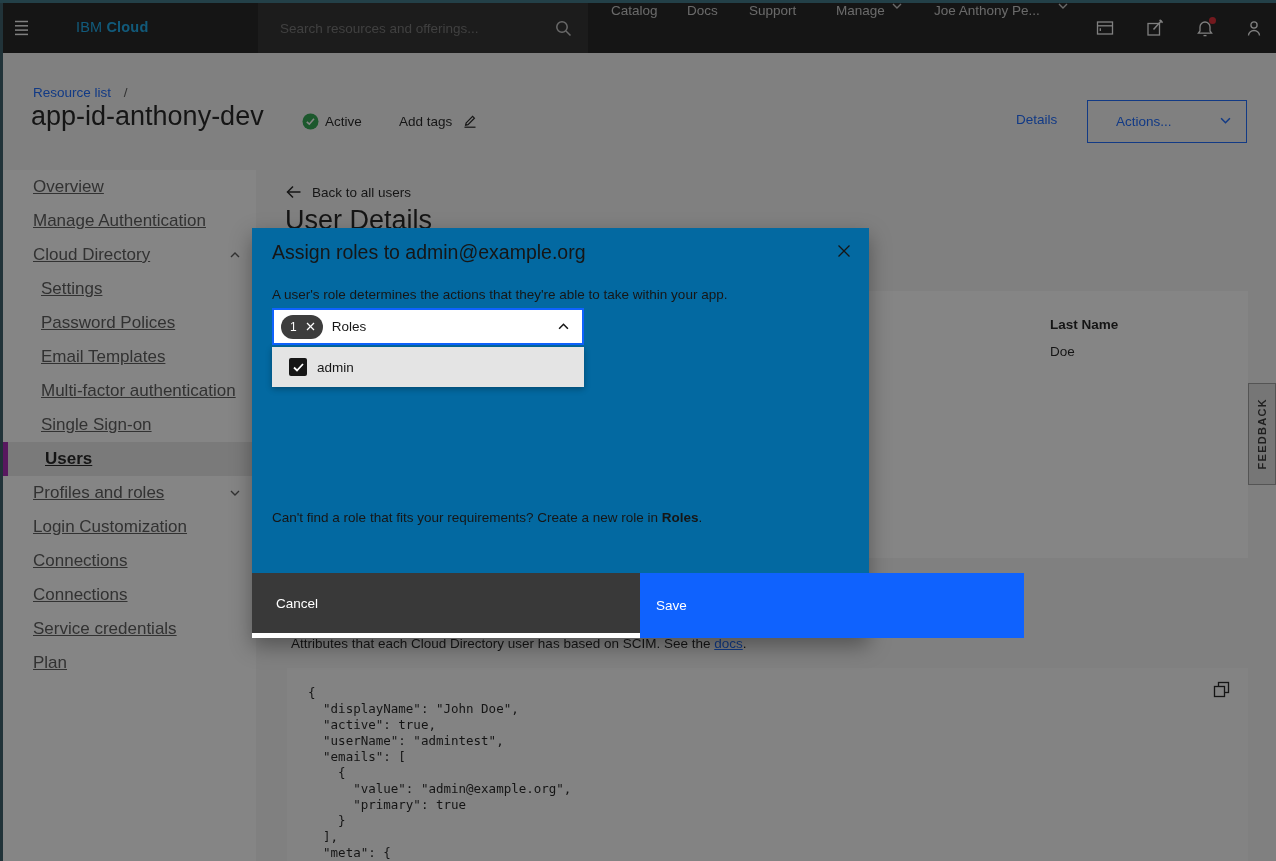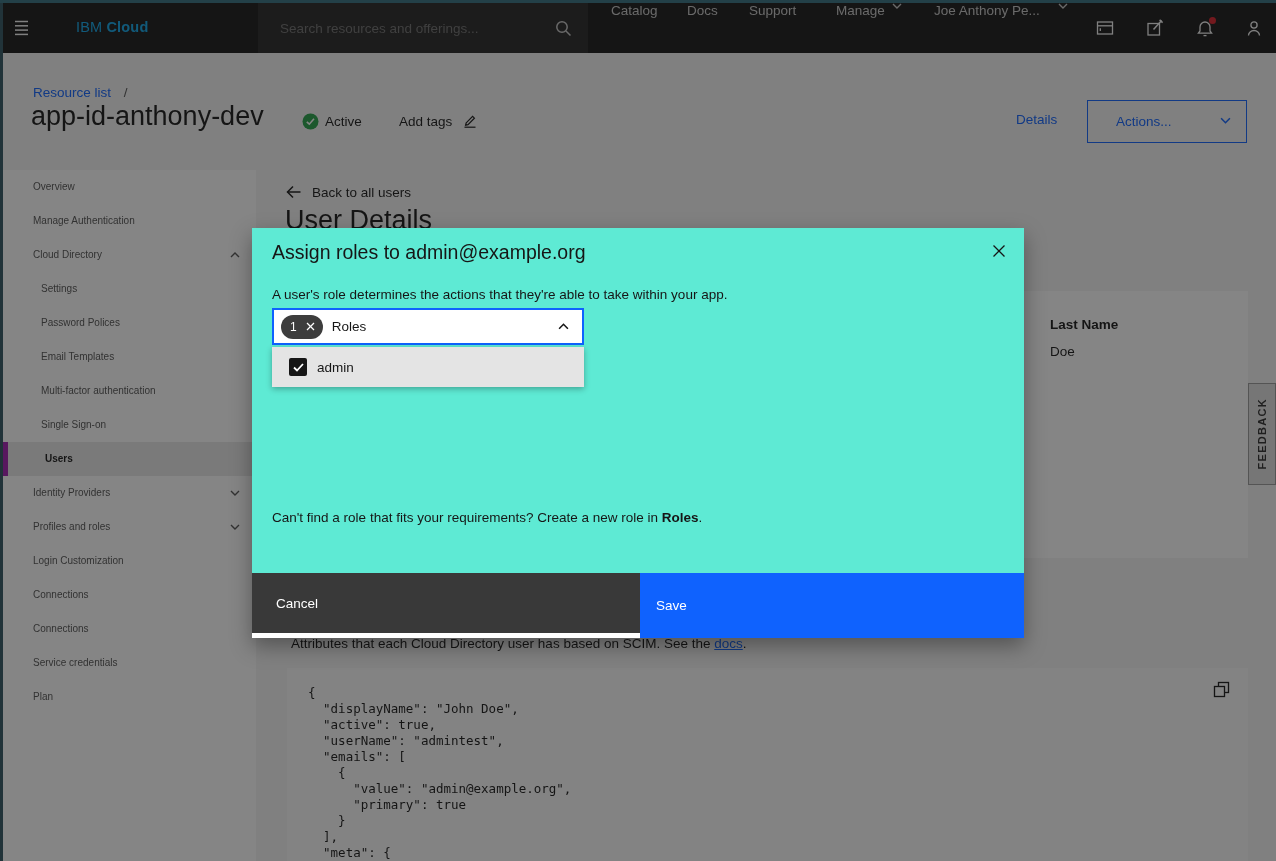--- a/index.html
+++ b/index.html
@@ -36,21 +36,21 @@
   .status svg{margin-right:6px;}
   .add-tags{position:absolute;left:399px;top:113px;display:flex;align-items:center;font-size:13.5px;color:#161616;cursor:pointer;}
   .add-tags svg{margin-left:9px;}
   .details-link{position:absolute;left:1016px;top:112px;font-size:13.5px;color:#0f62fe;cursor:pointer;}
   .actions-btn{position:absolute;left:1087px;top:100px;width:160px;height:43px;border:1px solid #0f62fe;color:#0f62fe;
     font-size:13.5px;display:flex;align-items:center;padding-left:28px;box-sizing:border-box;cursor:pointer;background:transparent;}
   .actions-btn svg{position:absolute;right:15px;top:16px;}
 
   
   .sidebar{position:absolute;left:0;top:170px;width:256px;height:691px;background:#ffffff;z-index:2;}
-  .snav-item{height:34px;line-height:34px;font-size:10px;color:#525252;padding-left:33px;position:relative;cursor:pointer;box-sizing:border-box;}
+  .snav-item{height:34px;line-height:34px;font-size:17px;color:#525252;padding-left:33px;position:relative;cursor:pointer;box-sizing:border-box;text-decoration:underline;}
   .snav-item.indent{padding-left:41px;}
   .snav-item.selected{background:#e8e8e8;border-left:8px solid #a21caf;padding-left:37px;font-weight:700;color:#161616;}
   .snav-item .chev{position:absolute;right:16px;top:14px;}
 
   
   .back-link{position:absolute;left:285px;top:184px;display:flex;align-items:center;font-size:13.5px;color:#161616;cursor:pointer;z-index:1;}
   .back-link svg{margin-right:10px;}
   .content-heading{position:absolute;left:285px;top:205px;font-size:27px;color:#161616;z-index:1;}
   .detail-card{position:absolute;left:285px;top:291px;width:963px;height:267px;background:#ffffff;z-index:1;}
   .ln-label{position:absolute;left:765px;top:26px;font-size:13.5px;font-weight:700;color:#161616;}
@@ -61,21 +61,21 @@
   .code-block .cl{font-family:"DejaVu Sans Mono","Liberation Mono",monospace;font-size:12.5px;line-height:16px;color:#161616;white-space:pre;}
   .copy-btn{position:absolute;right:14px;top:12px;width:22px;height:22px;cursor:pointer;}
 
   
   .feedback{position:absolute;left:1248px;top:383px;width:28px;height:102px;background:#e0e0e0;border:1px solid #9a9a9a;box-sizing:border-box;
     display:flex;align-items:center;justify-content:center;cursor:pointer;z-index:3;}
   .feedback span{writing-mode:vertical-rl;transform:rotate(180deg);font-size:11px;font-weight:700;letter-spacing:1.3px;color:#2b2b2b;}
 
   
   .overlay{position:absolute;left:0;top:0;width:1276px;height:861px;background:rgba(22,22,22,0.52);z-index:50;}
-  .modal{position:absolute;left:252px;top:228px;width:772px;height:410px;background:#5eead4;z-index:60;box-shadow:0 8px 20px rgba(0,0,0,0.35);}
+  .modal{position:absolute;left:252px;top:228px;width:617px;height:410px;background:#0369a1;z-index:60;box-shadow:0 8px 20px rgba(0,0,0,0.35);}
   .modal-close{position:absolute;right:17px;top:15px;width:16px;height:16px;cursor:pointer;}
   .modal-title{position:absolute;left:20px;top:13px;font-size:19.5px;color:#161616;}
   .modal-desc{position:absolute;left:20px;top:59px;font-size:13.5px;color:#161616;}
   .mselect{position:absolute;left:20px;top:80px;width:308px;height:33px;border:2px solid #0f62fe;background:#ffffff;
     display:flex;align-items:center;cursor:pointer;}
   .mtag{display:inline-flex;align-items:center;margin-left:7px;height:24px;background:#3d3d3d;border-radius:12px;color:#ffffff;font-size:12px;}
   .mtag .cnt{padding:0 3px 0 9px;}
   .mtag .tagx{width:20px;height:20px;margin:0 2px 0 1px;border-radius:50%;display:flex;align-items:center;justify-content:center;cursor:pointer;}
   .msel-label{margin-left:9px;font-size:13.5px;color:#161616;}
   .msel-chev{position:absolute;right:13px;top:13px;}
@@ -205,25 +205,20 @@
     <svg class="chev" width="10" height="6" viewBox="0 0 10 6">
         <polyline points="1,5 5,1 9,5" fill="none" stroke="#525252" stroke-width="1.4"></polyline>
       </svg>
   </div>
   <div class="snav-item indent"><span>Settings</span></div>
   <div class="snav-item indent"><span>Password Polices</span></div>
   <div class="snav-item indent"><span>Email Templates</span></div>
   <div class="snav-item indent"><span>Multi-factor authentication</span></div>
   <div class="snav-item indent"><span>Single Sign-on</span></div>
   <div class="snav-item indent selected"><span>Users</span></div>
-  <div class="snav-item"><span>Identity Providers</span>
-    <svg class="chev" width="10" height="6" viewBox="0 0 10 6">
-        <polyline points="1,1 5,5 9,1" fill="none" stroke="#525252" stroke-width="1.4"></polyline>
-      </svg>
-  </div>
   <div class="snav-item"><span>Profiles and roles</span>
     <svg class="chev" width="10" height="6" viewBox="0 0 10 6">
         <polyline points="1,1 5,5 9,1" fill="none" stroke="#525252" stroke-width="1.4"></polyline>
       </svg>
   </div>
   <div class="snav-item"><span>Login Customization</span></div>
   <div class="snav-item"><span>Connections</span></div>
   <div class="snav-item"><span>Connections</span></div>
   <div class="snav-item"><span>Service credentials</span></div>
   <div class="snav-item"><span>Plan</span></div>

